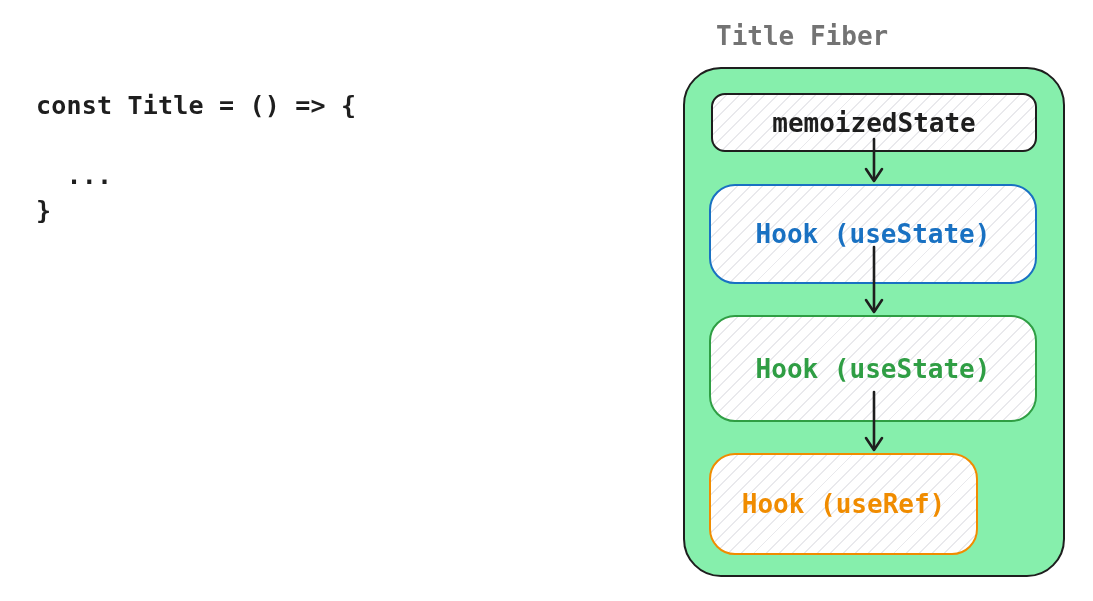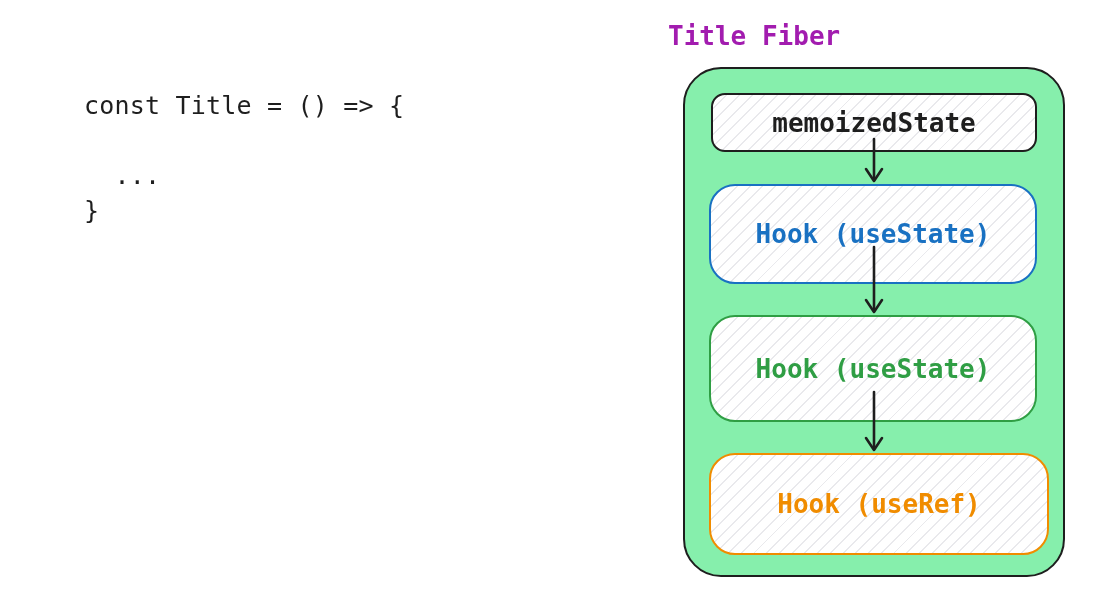--- a/index.html
+++ b/index.html
@@ -15,41 +15,40 @@
     font-family: "DejaVu Sans Mono", monospace;
   }
 
   
   .code-block {
     position: absolute;
     left: 36px;
     top: 88px;
     font-size: 25px;
     line-height: 35px;
-    font-weight: normal;
+    font-weight: bold;
     letter-spacing: 0.2px;
-    margin-left: 48px;
   }
   .code-line {
     white-space: pre;
     min-height: 35px;
   }
   .c-black  { color: #1e1e1e; }
   .c-blue   { color: #1971c2; }
   .c-green  { color: #2f9e44; }
   .c-orange { color: #f08c00; }
 
   
   .fiber-title {
     position: absolute;
-    left: 668px;
+    left: 716px;
     top: 21px;
     font-size: 26px;
     font-weight: bold;
-    color: #a21caf;
+    color: #737373;
     white-space: pre;
   }
   .fiber-container {
     position: absolute;
     left: 683px;
     top: 67px;
     width: 382px;
     height: 510px;
     box-sizing: border-box;
     border: 2.5px solid #1e1e1e;
@@ -86,21 +85,21 @@
     border-radius: 26px;
     color: #1971c2;
   }
   .node-green {
     left: 24px; top: 246px; width: 328px; height: 107px;
     border: 2.5px solid #2f9e44;
     border-radius: 26px;
     color: #2f9e44;
   }
   .node-orange {
-    left: 24px; top: 384px; width: 340px; height: 102px;
+    left: 24px; top: 384px; width: 269px; height: 102px;
     border: 2.5px solid #f08c00;
     border-radius: 26px;
     color: #f08c00;
   }
   .arrows-overlay {
     position: absolute;
     left: 0; top: 0;
     width: 382px;
     height: 510px;
     pointer-events: none;

